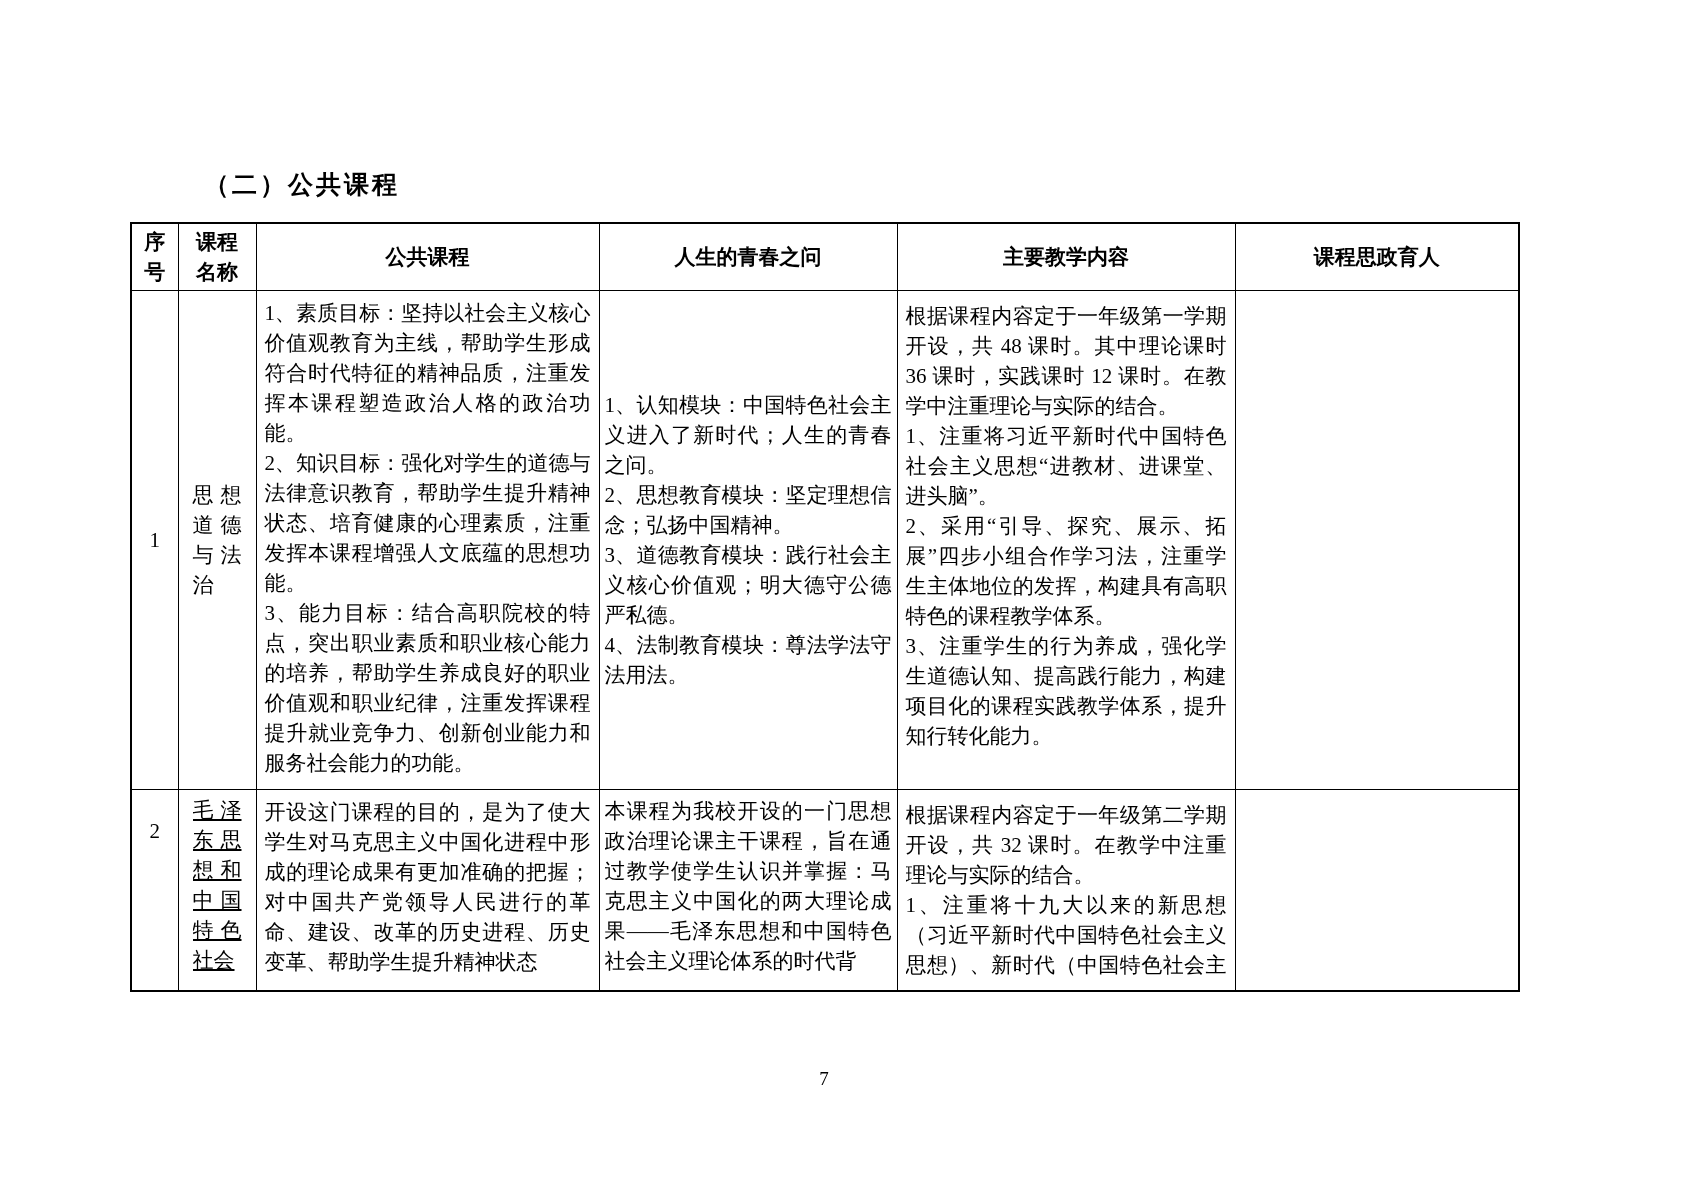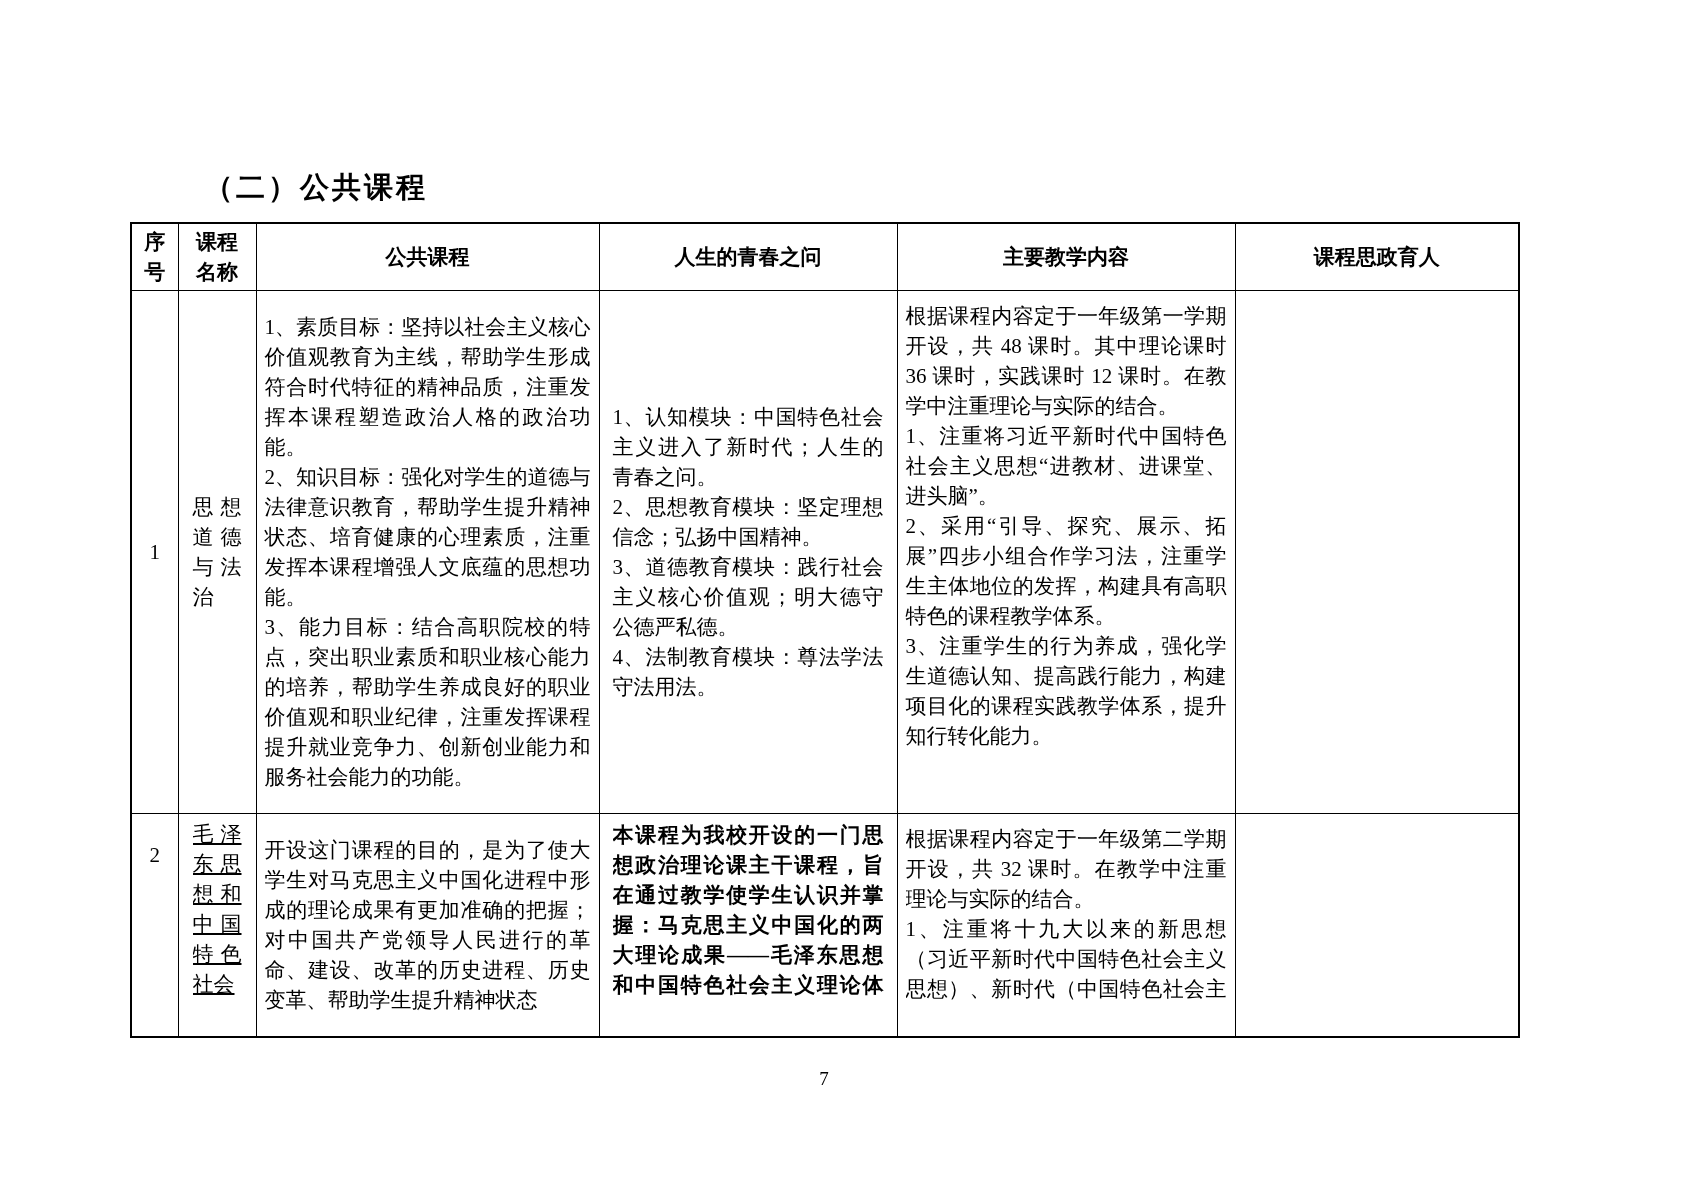--- a/index.html
+++ b/index.html
@@ -10,21 +10,21 @@
     background:#ffffff;
     color:#000000;
     font-family:"Liberation Serif","DejaVu Serif",serif;
     overflow:hidden;
   }
   .doc-title {
     position:absolute;
     left:204px;
     top:168px;
     margin:0;
-    font-size:29px;
+    font-size:25px;
     font-weight:bold;
     letter-spacing:3px;
     white-space:nowrap;
   }
   table.course-table {
     position:absolute;
     left:130px;
     top:222px;
     width:1388px;
     border-collapse:collapse;
@@ -65,23 +65,23 @@
   }
   tr.body-row-2 td.c-name {
     vertical-align:top;
     padding-top:5px;
     text-decoration:underline;
   }
   td.c-text {
     text-align:justify;
     white-space:pre-line;
   }
-  td.c-obj { padding:21px 8px; }
-  td.c-content { vertical-align:middle; padding:6px 13px; }
-  tr.body-row-2 td.c-content { vertical-align:top;font-weight:bold; }
+  td.c-obj { padding:7px 8px; }
+  td.c-content { vertical-align:middle; padding:6px 5px; }
+  tr.body-row-2 td.c-content { vertical-align:top; }
   td.c-req { padding:10px 8px 6px 8px; }
   .clip {
     max-height:184px;
     overflow:hidden;
     white-space:pre-line;
     text-align:justify;
   }
   .page-number {
     position:absolute;
     left:130px;

